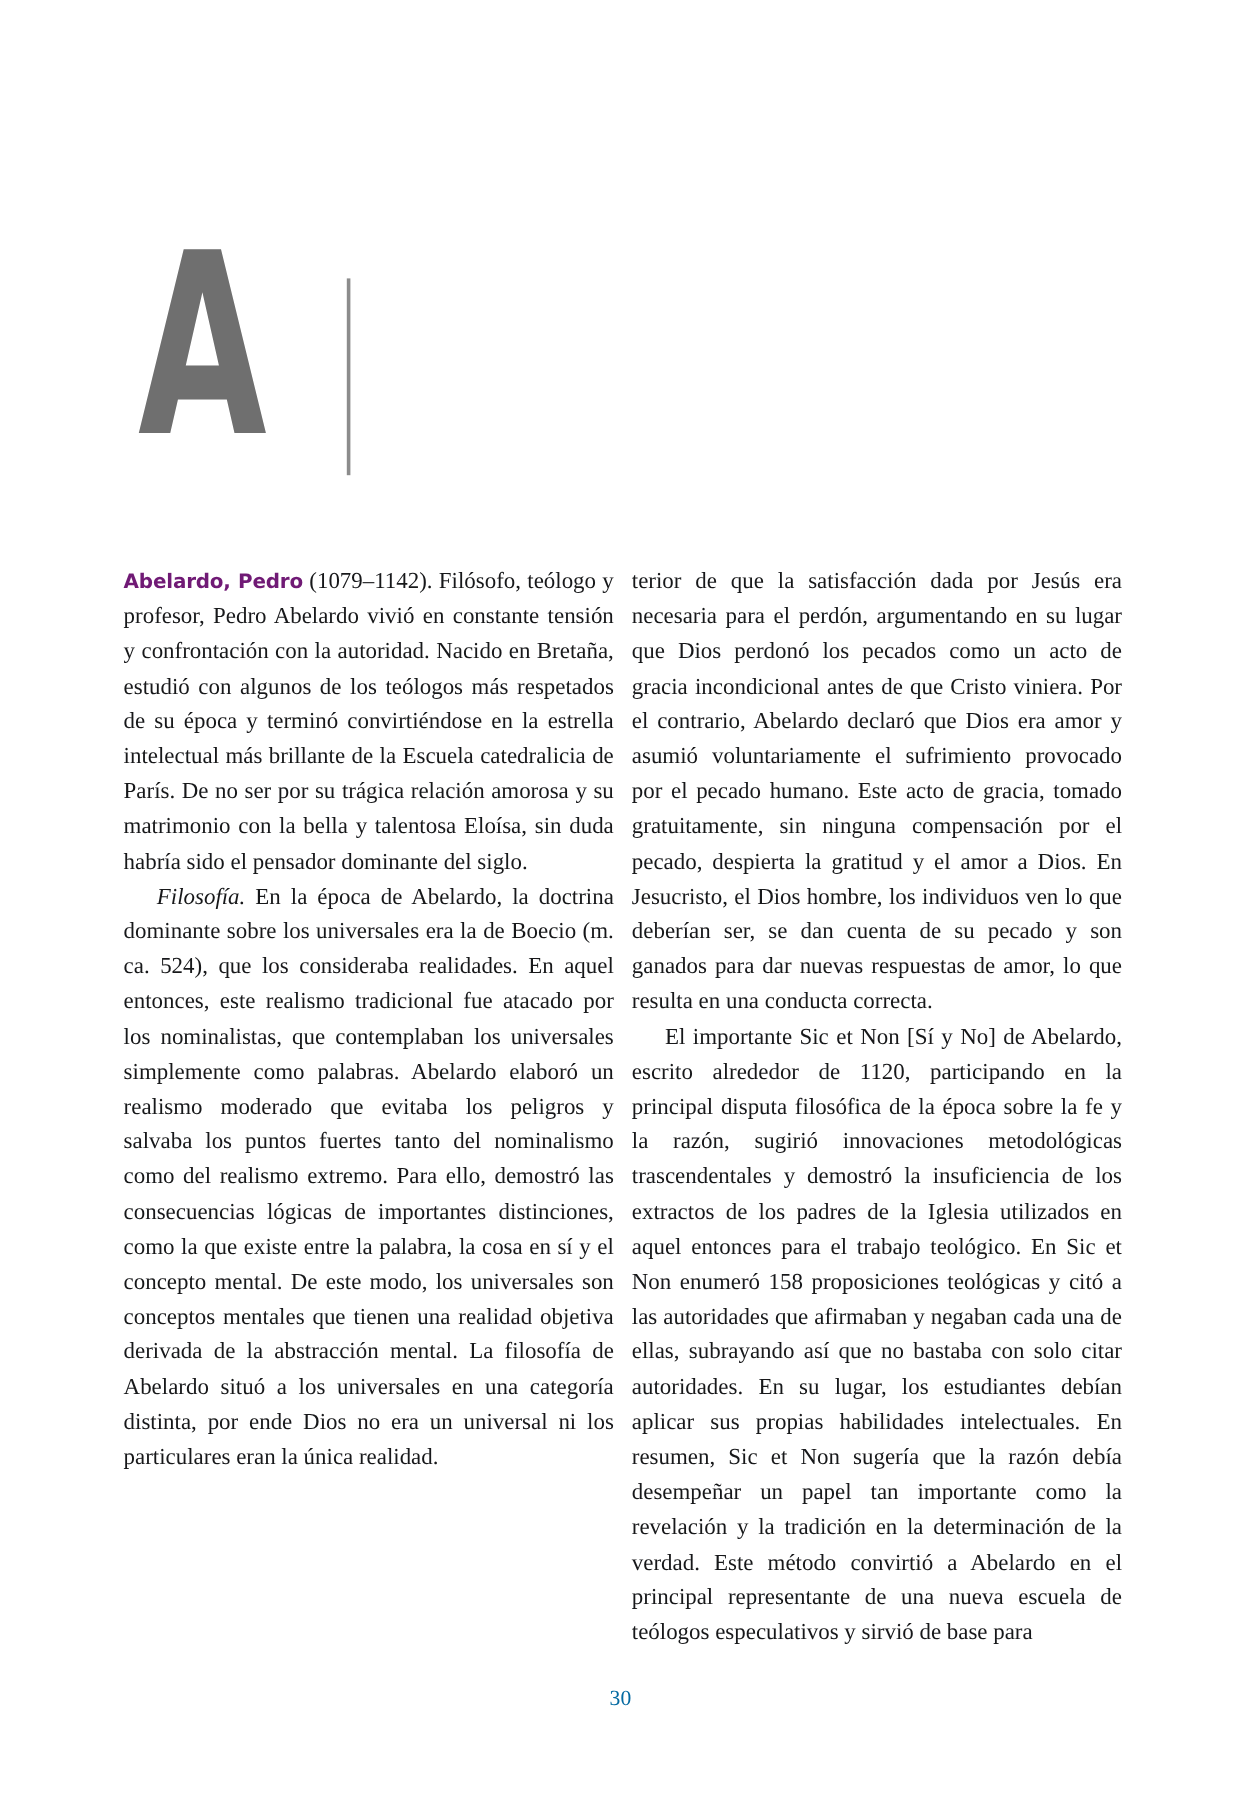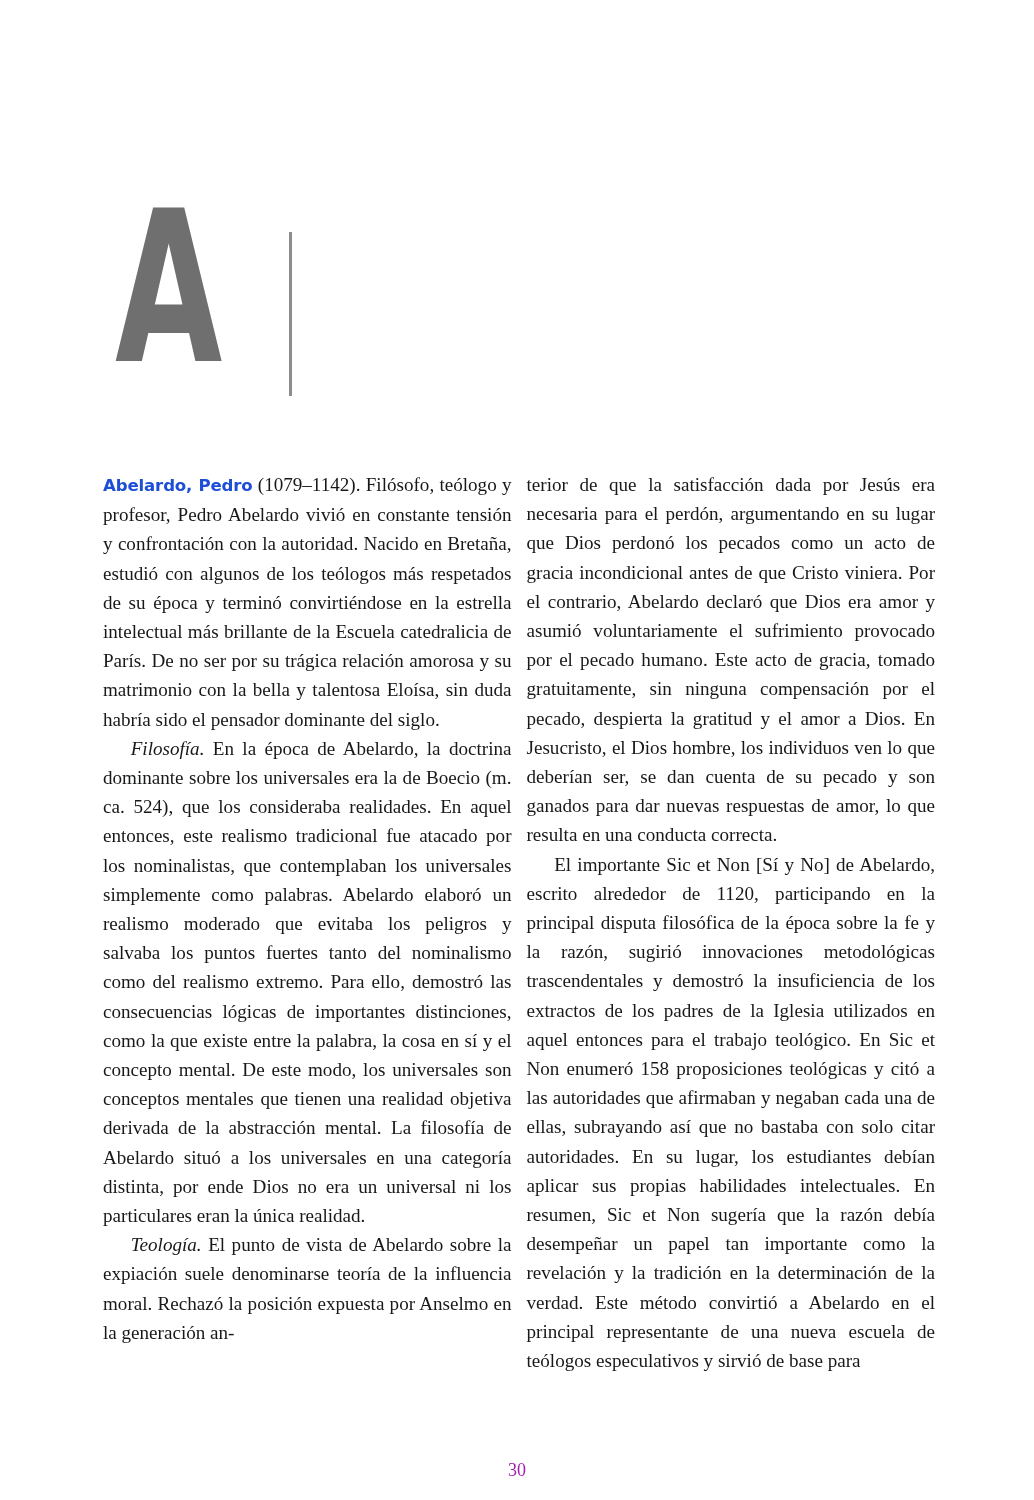--- a/index.html
+++ b/index.html
@@ -71,56 +71,55 @@
     text-align: justify;
   }
   .col p.indent {
     text-indent: 1.45em;
   }
   .headword {
     font-family: "DejaVu Sans", "Liberation Sans", sans-serif;
     font-weight: 700;
     font-size: 16.6px;
     letter-spacing: -0.15px;
-    color: #1d4ed8;
+    color: #701a75;
   }
   .sect {
     font-style: italic;
     margin-top: 26px;
   }
 
   
   .folio {
     position: absolute;
     left: 0;
-    top: 1460px;
+    top: 1405px;
     width: 1034px;
     text-align: center;
     font-size: 18px;
-    color: #a21caf;
+    color: #0369a1;
   }
 </style>
 </head>
 <body>
 
 <div class="page">
 
   <div class="letter-block">
     <div class="section-letter">A</div>
     <div class="letter-rule"></div>
   </div>
 
   <div class="columns">
 
     <div class="col">
       <p><span class="headword">Abelardo, Pedro</span><span> (1079–1142). Filósofo, teólogo y profesor, Pedro Abelardo vivió en constante tensión y confrontación con la autoridad. Nacido en Bretaña, estudió con algunos de los teólogos más respetados de su época y terminó convirtiéndose en la estrella intelectual más brillante de la Escuela catedralicia de París. De no ser por su trágica relación amorosa y su matrimonio con la bella y talentosa Eloísa, sin duda habría sido el pensador dominante del siglo.</span></p>
 
       <p class="indent"><span class="sect">Filosofía.</span><span> En la época de Abelardo, la doctrina dominante sobre los universales era la de Boecio (m. ca. 524), que los consideraba realidades. En aquel entonces, este realismo tradicional fue atacado por los nominalistas, que contemplaban los universales simplemente como palabras. Abelardo elaboró un realismo moderado que evitaba los peligros y salvaba los puntos fuertes tanto del nominalismo como del realismo extremo. Para ello, demostró las consecuencias lógicas de importantes distinciones, como la que existe entre la palabra, la cosa en sí y el concepto mental. De este modo, los universales son conceptos mentales que tienen una realidad objetiva derivada de la abstracción mental. La filosofía de Abelardo situó a los universales en una categoría distinta, por ende Dios no era un universal ni los particulares eran la única realidad.</span></p>
 
-      <p class="indent"><span class="sect">Teología.</span><span> El punto de vista de Abelardo sobre la expiación suele denominarse teoría de la influencia moral. Rechazó la posición expuesta por Anselmo en la generación an-</span></p>
     </div>
 
     <div class="col">
       <p><span>terior de que la satisfacción dada por Jesús era necesaria para el perdón, argumentando en su lugar que Dios perdonó los pecados como un acto de gracia incondicional antes de que Cristo viniera. Por el contrario, Abelardo declaró que Dios era amor y asumió voluntariamente el sufrimiento provocado por el pecado humano. Este acto de gracia, tomado gratuitamente, sin ninguna compensación por el pecado, despierta la gratitud y el amor a Dios. En Jesucristo, el Dios hombre, los individuos ven lo que deberían ser, se dan cuenta de su pecado y son ganados para dar nuevas respuestas de amor, lo que resulta en una conducta correcta.</span></p>
 
       <p class="indent"><span>El importante Sic et Non [Sí y No] de Abelardo, escrito alrededor de 1120, participando en la principal disputa filosófica de la época sobre la fe y la razón, sugirió innovaciones metodológicas trascendentales y demostró la insuficiencia de los extractos de los padres de la Iglesia utilizados en aquel entonces para el trabajo teológico. En Sic et Non enumeró 158 proposiciones teológicas y citó a las autoridades que afirmaban y negaban cada una de ellas, subrayando así que no bastaba con solo citar autoridades. En su lugar, los estudiantes debían aplicar sus propias habilidades intelectuales. En resumen, Sic et Non sugería que la razón debía desempeñar un papel tan importante como la revelación y la tradición en la determinación de la verdad. Este método convirtió a Abelardo en el principal representante de una nueva escuela de teólogos especulativos y sirvió de base para</span></p>
     </div>
 
   </div>
 

